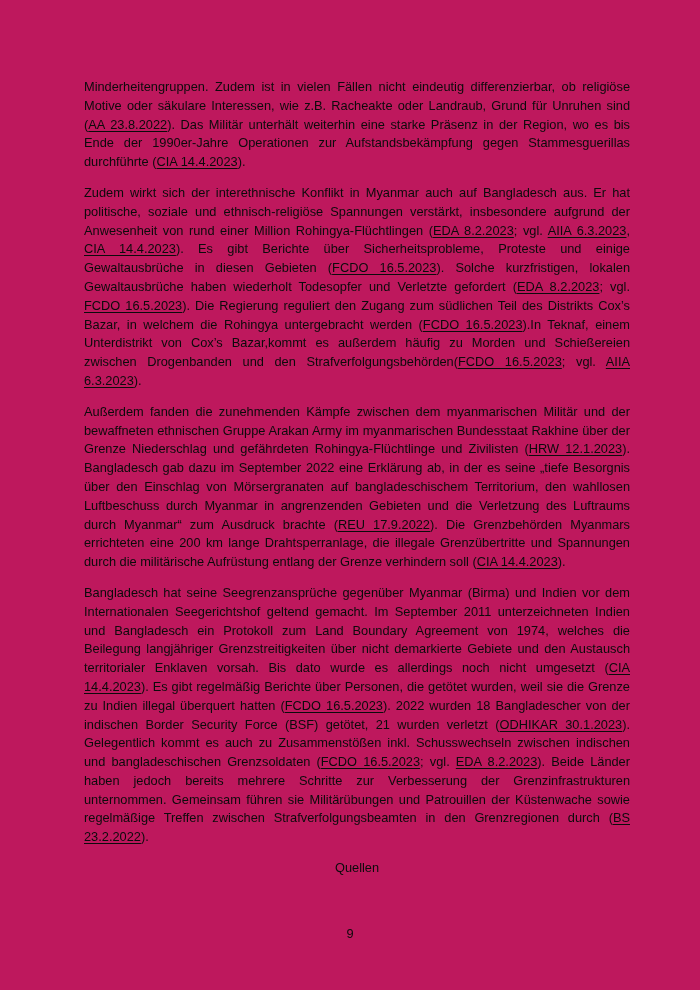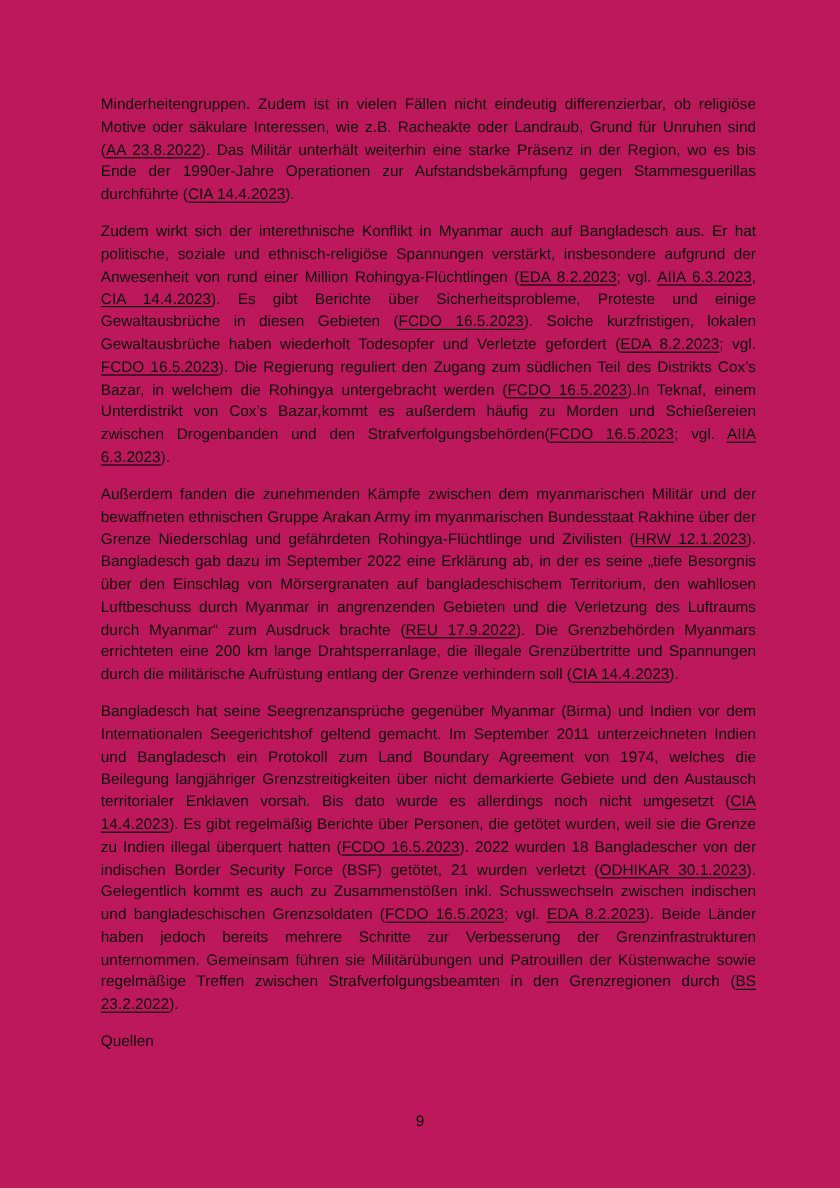--- a/index.html
+++ b/index.html
@@ -24,21 +24,21 @@
     top: 78px;
     width: 546px;
   }
   .content p {
     margin: 0 0 12px 0;
     text-align: justify;
     hyphens: auto;
     -webkit-hyphens: auto;
   }
   .content p.heading {
-    text-align: left;
+    text-align: center;
     margin-top: 2px;
   }
   .cite {
     text-decoration: underline;
     text-underline-offset: 2px;
     cursor: pointer;
   }
   .page-number {
     position: absolute;
     bottom: 46px;

